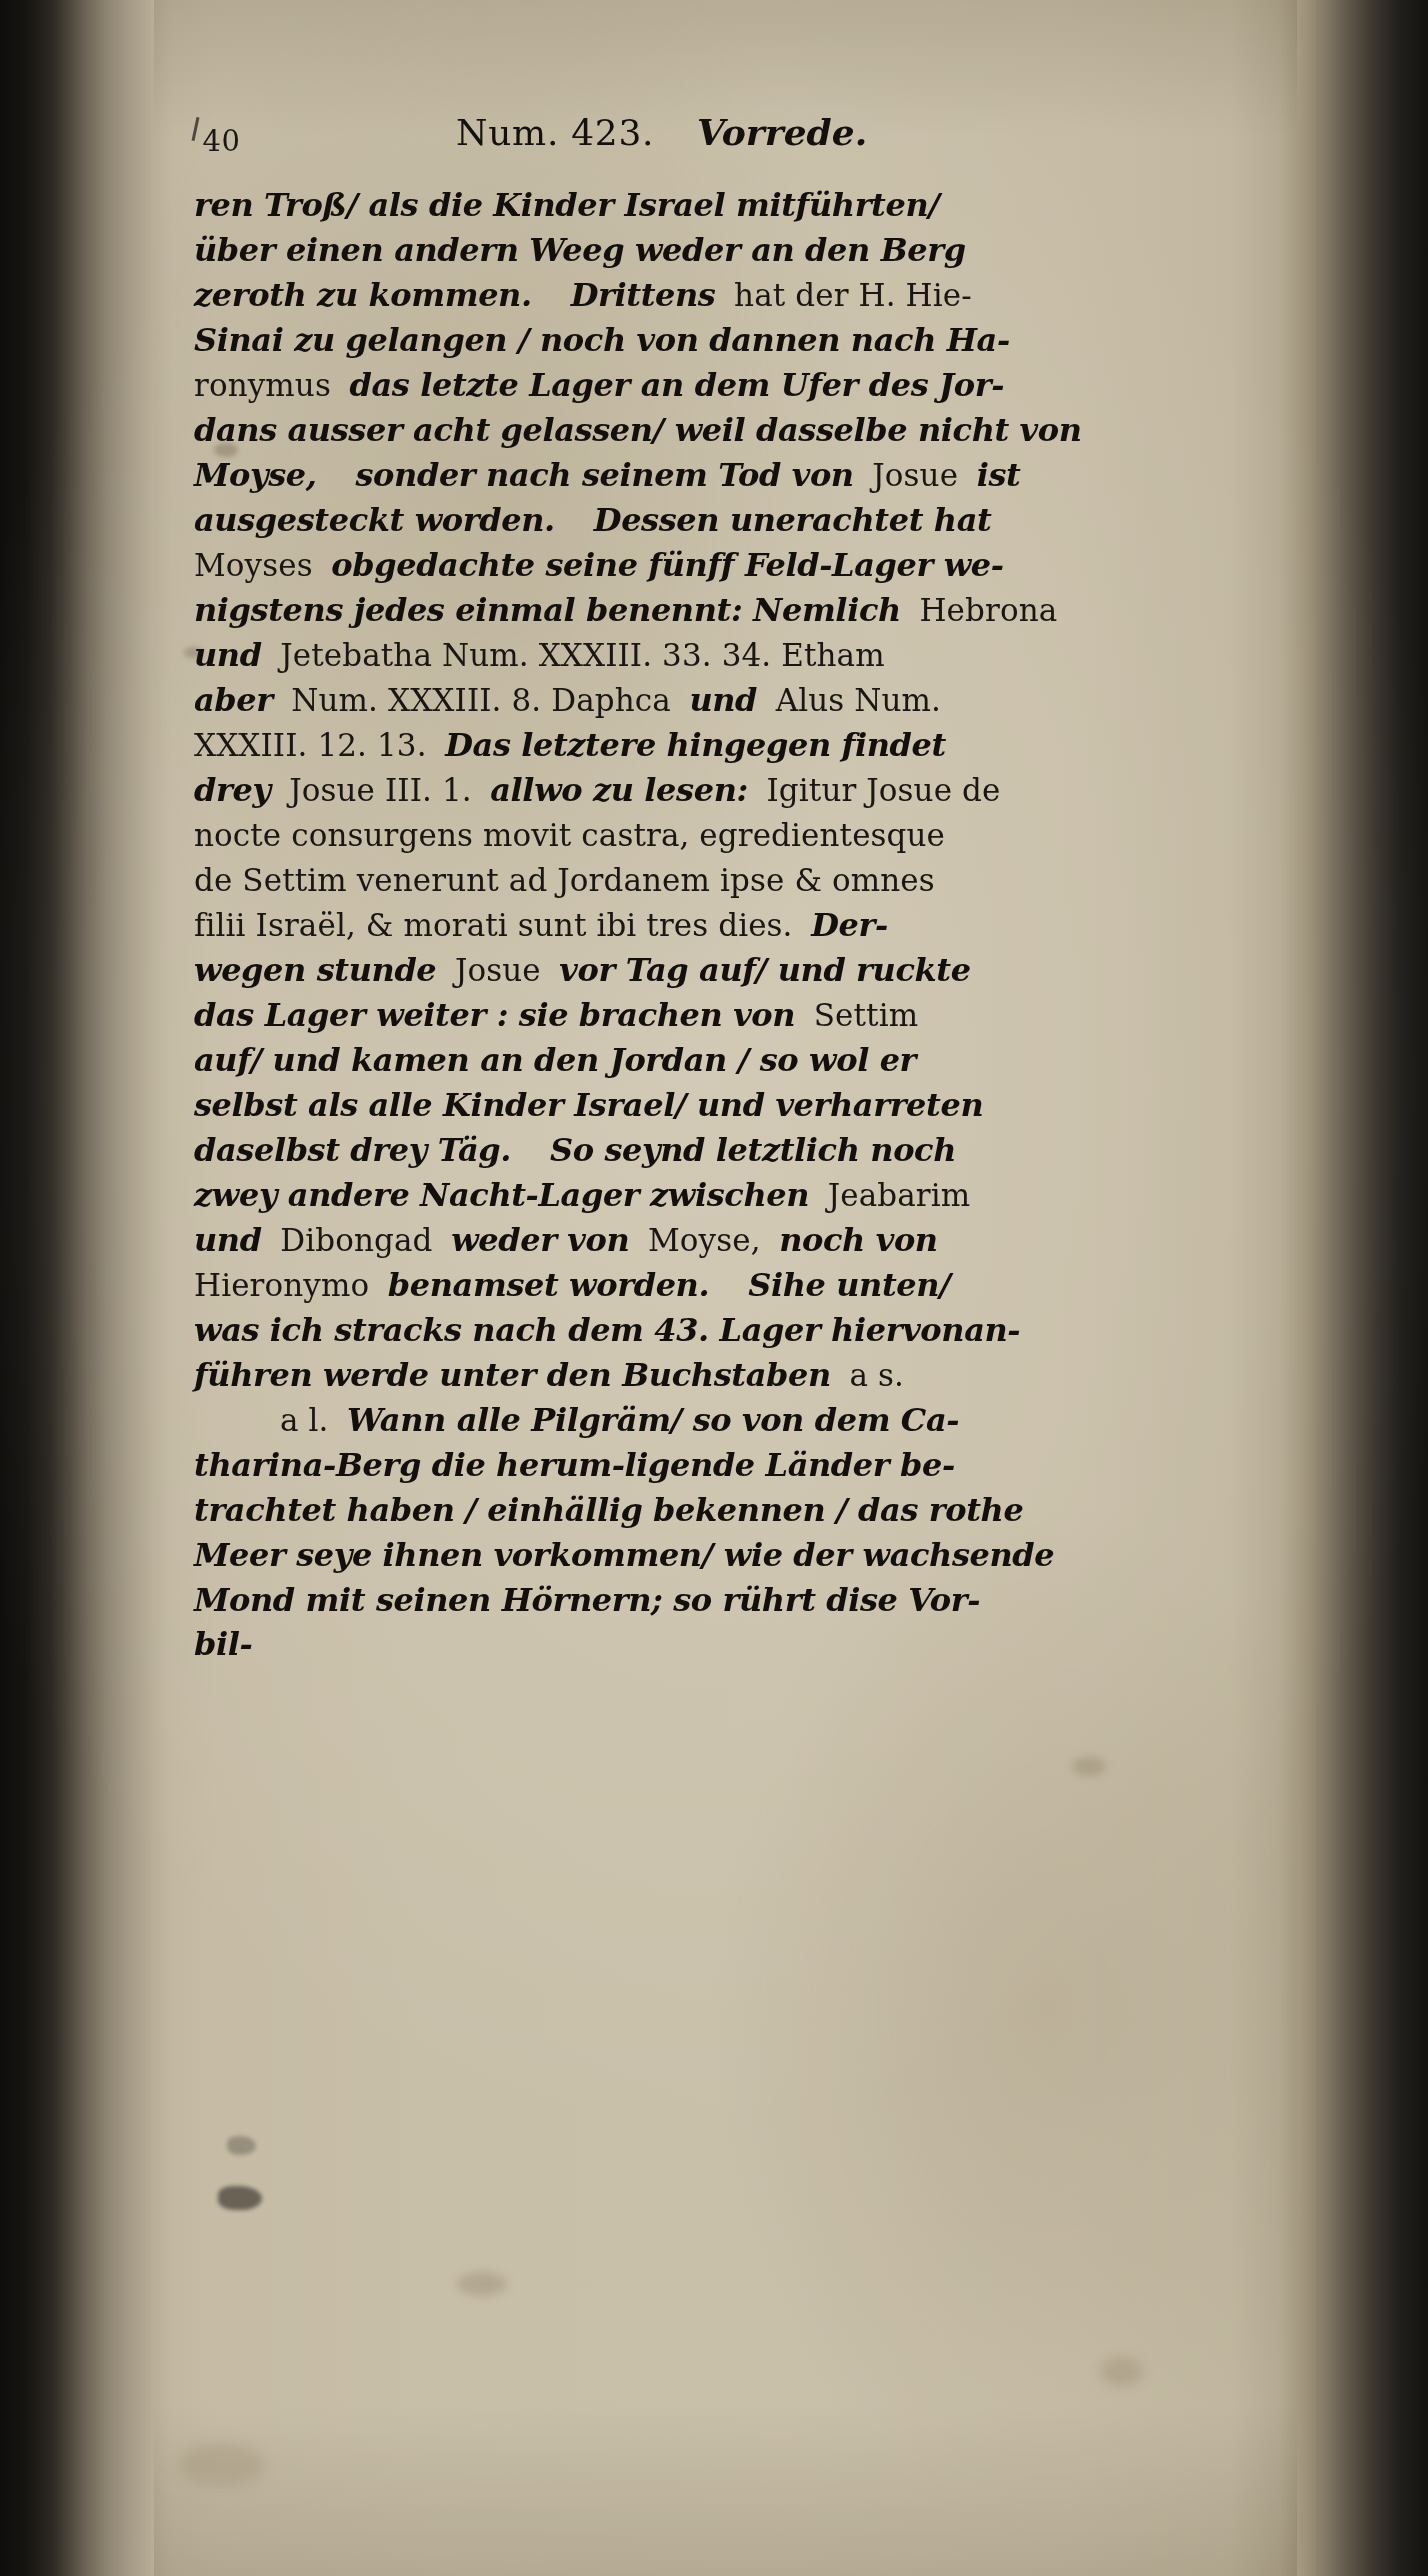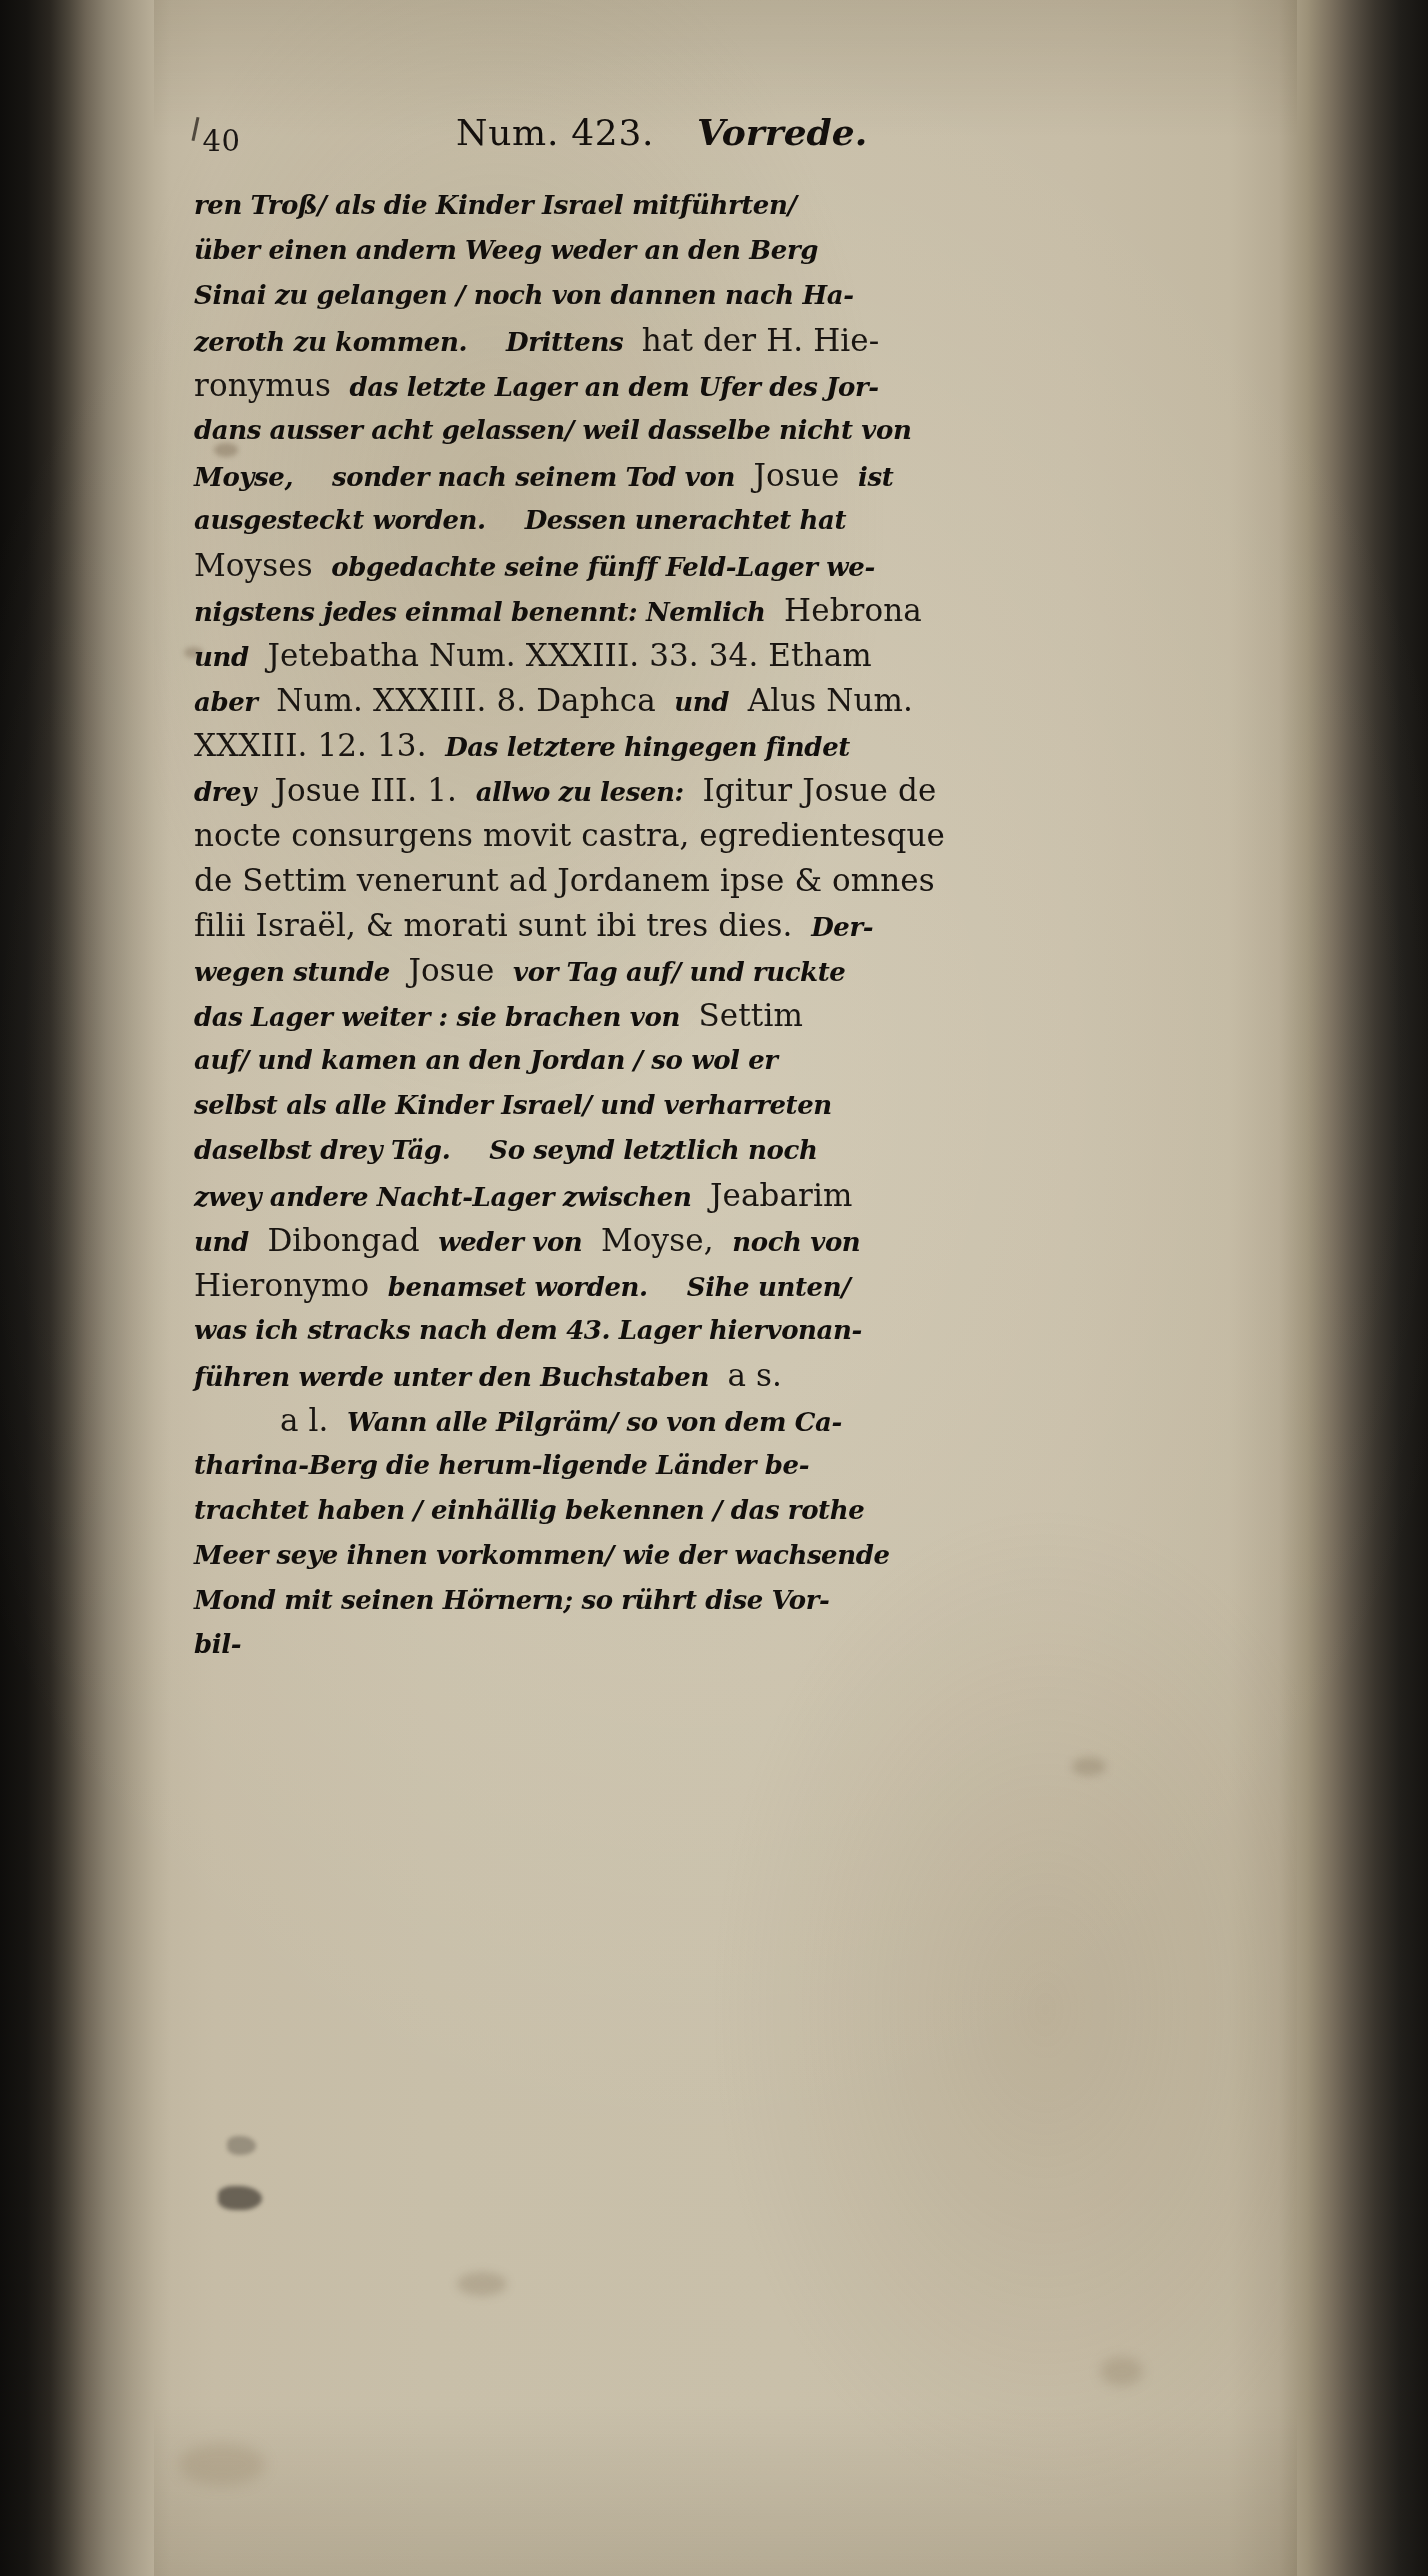--- a/index.html
+++ b/index.html
@@ -109,21 +109,21 @@
     height: 45px;
     line-height: 45px;
     font-size: 0;
   }
 
   
   .f {
     font-family: "DejaVu Serif", serif;
     font-weight: bold;
     font-style: italic;
-    font-size: 26px;
+    font-size: 32px;
     letter-spacing: -0.4px;
     color: #120f0c;
   }
   
   .r {
     font-family: "DejaVu Serif", serif;
     font-size: 31px;
     letter-spacing: 0.1px;
     color: #1a1612;
   }
@@ -170,22 +170,22 @@
       <div class="running-head">
         <span class="rom">Num. 423.</span>
         <span class="gap"></span>
         <span class="frak">Vorrede.</span>
       </div>
     </div>
 
     <div id="body">
         <div class="ln"><span class="f">ren Troß/ als die Kinder Israel mitführten/</span></div>
         <div class="ln"><span class="f">über einen andern Weeg weder an den Berg</span></div>
+        <div class="ln"><span class="f">zeroth zu kommen.</span><span class="gap2"></span><span class="f">Drittens</span><span class="gap"></span><span class="r">hat der H. Hie-</span></div>
         <div class="ln"><span class="f">Sinai zu gelangen / noch von dannen nach Ha-</span></div>
-        <div class="ln"><span class="f">zeroth zu kommen.</span><span class="gap2"></span><span class="f">Drittens</span><span class="gap"></span><span class="r">hat der H. Hie-</span></div>
         <div class="ln"><span class="r">ronymus</span><span class="gap"></span><span class="f">das letzte Lager an dem Ufer des Jor-</span></div>
         <div class="ln"><span class="f">dans ausser acht gelassen/ weil dasselbe nicht von</span></div>
         <div class="ln"><span class="f">Moyse,</span><span class="gap2"></span><span class="f">sonder nach seinem Tod von</span><span class="gap"></span><span class="r">Josue</span><span class="gap"></span><span class="f">ist</span></div>
         <div class="ln"><span class="f">ausgesteckt worden.</span><span class="gap2"></span><span class="f">Dessen unerachtet hat</span></div>
         <div class="ln"><span class="r">Moyses</span><span class="gap"></span><span class="f">obgedachte seine fünff Feld-Lager we-</span></div>
         <div class="ln"><span class="f">nigstens jedes einmal benennt: Nemlich</span><span class="gap"></span><span class="r">Hebrona</span></div>
         <div class="ln"><span class="f">und</span><span class="gap"></span><span class="r">Jetebatha Num. XXXIII. 33. 34. Etham</span></div>
         <div class="ln"><span class="f">aber</span><span class="gap"></span><span class="r">Num. XXXIII. 8. Daphca</span><span class="gap"></span><span class="f">und</span><span class="gap"></span><span class="r">Alus Num.</span></div>
         <div class="ln"><span class="r">XXXIII. 12. 13.</span><span class="gap"></span><span class="f">Das letztere hingegen findet</span></div>
         <div class="ln"><span class="f">drey</span><span class="gap"></span><span class="r">Josue III. 1.</span><span class="gap"></span><span class="f">allwo zu lesen:</span><span class="gap"></span><span class="r">Igitur Josue de</span></div>

